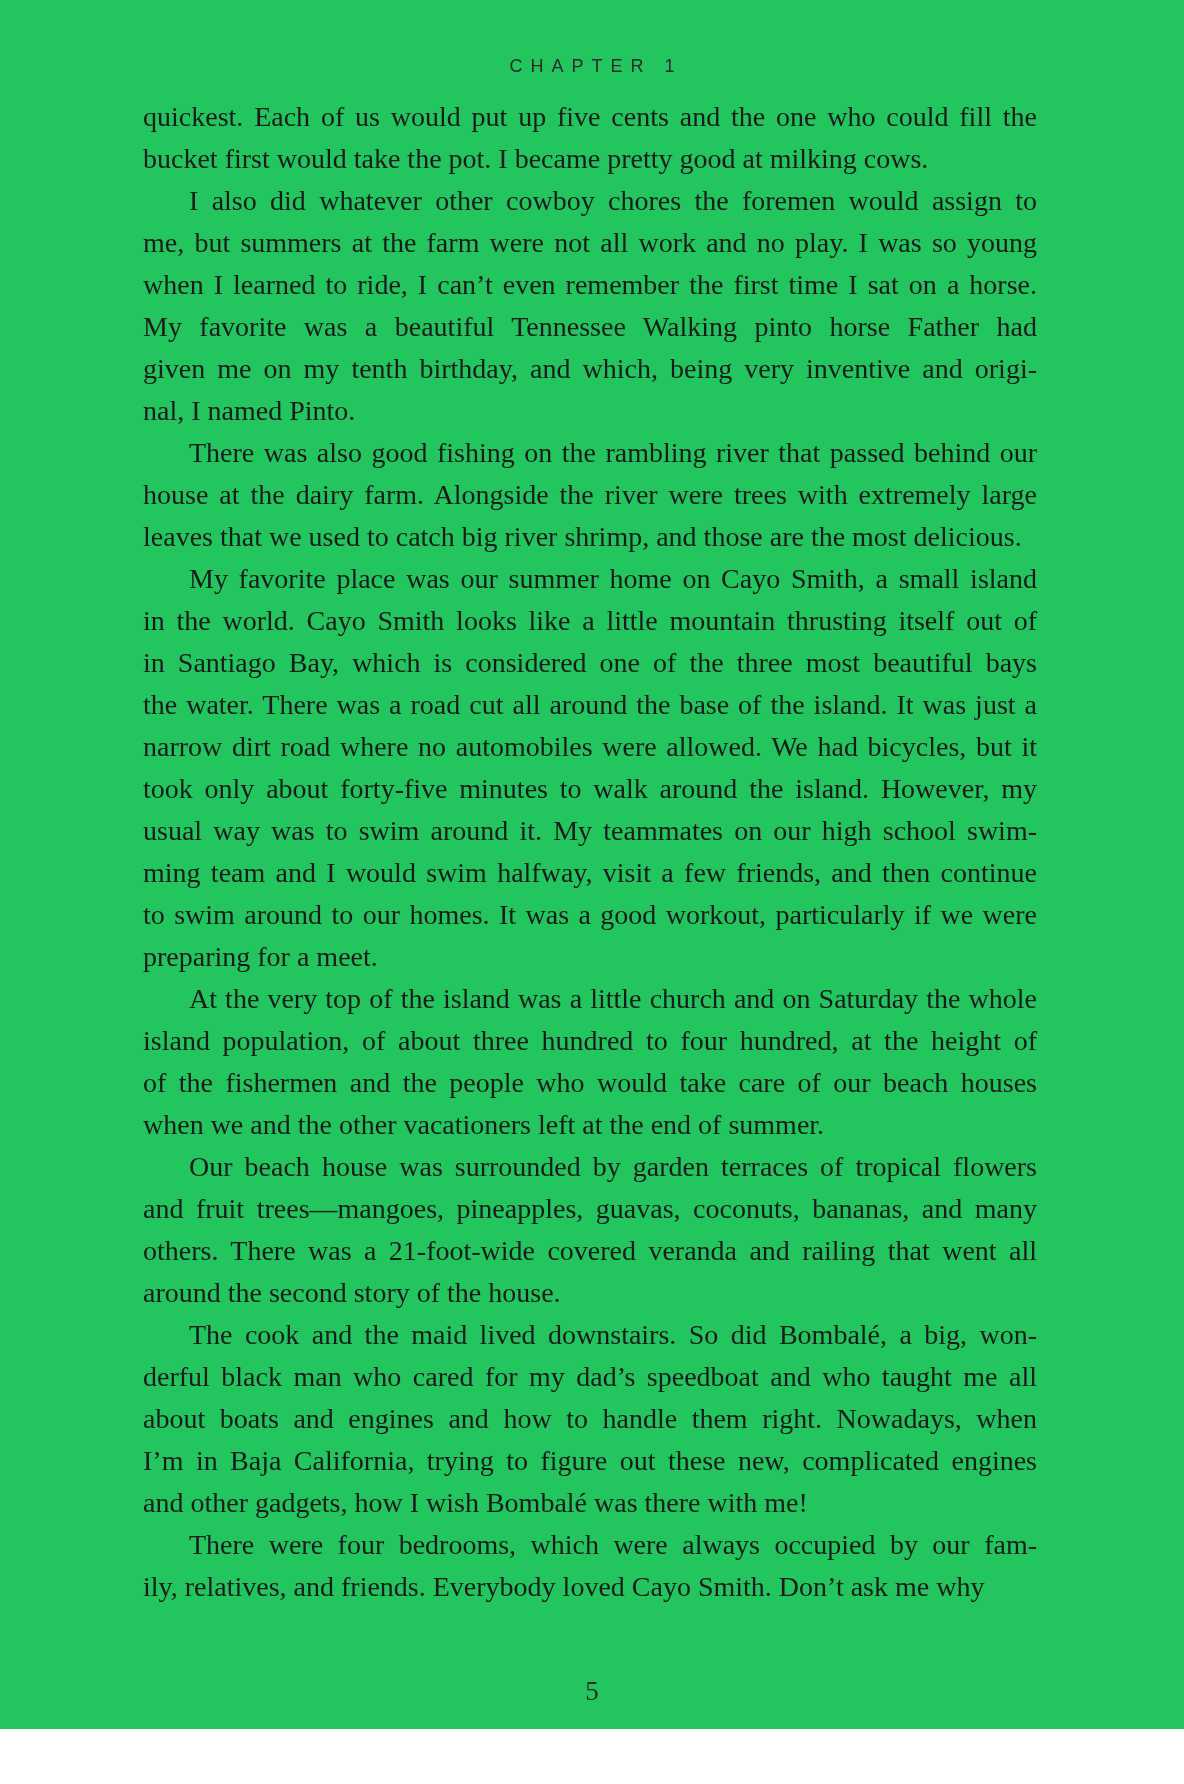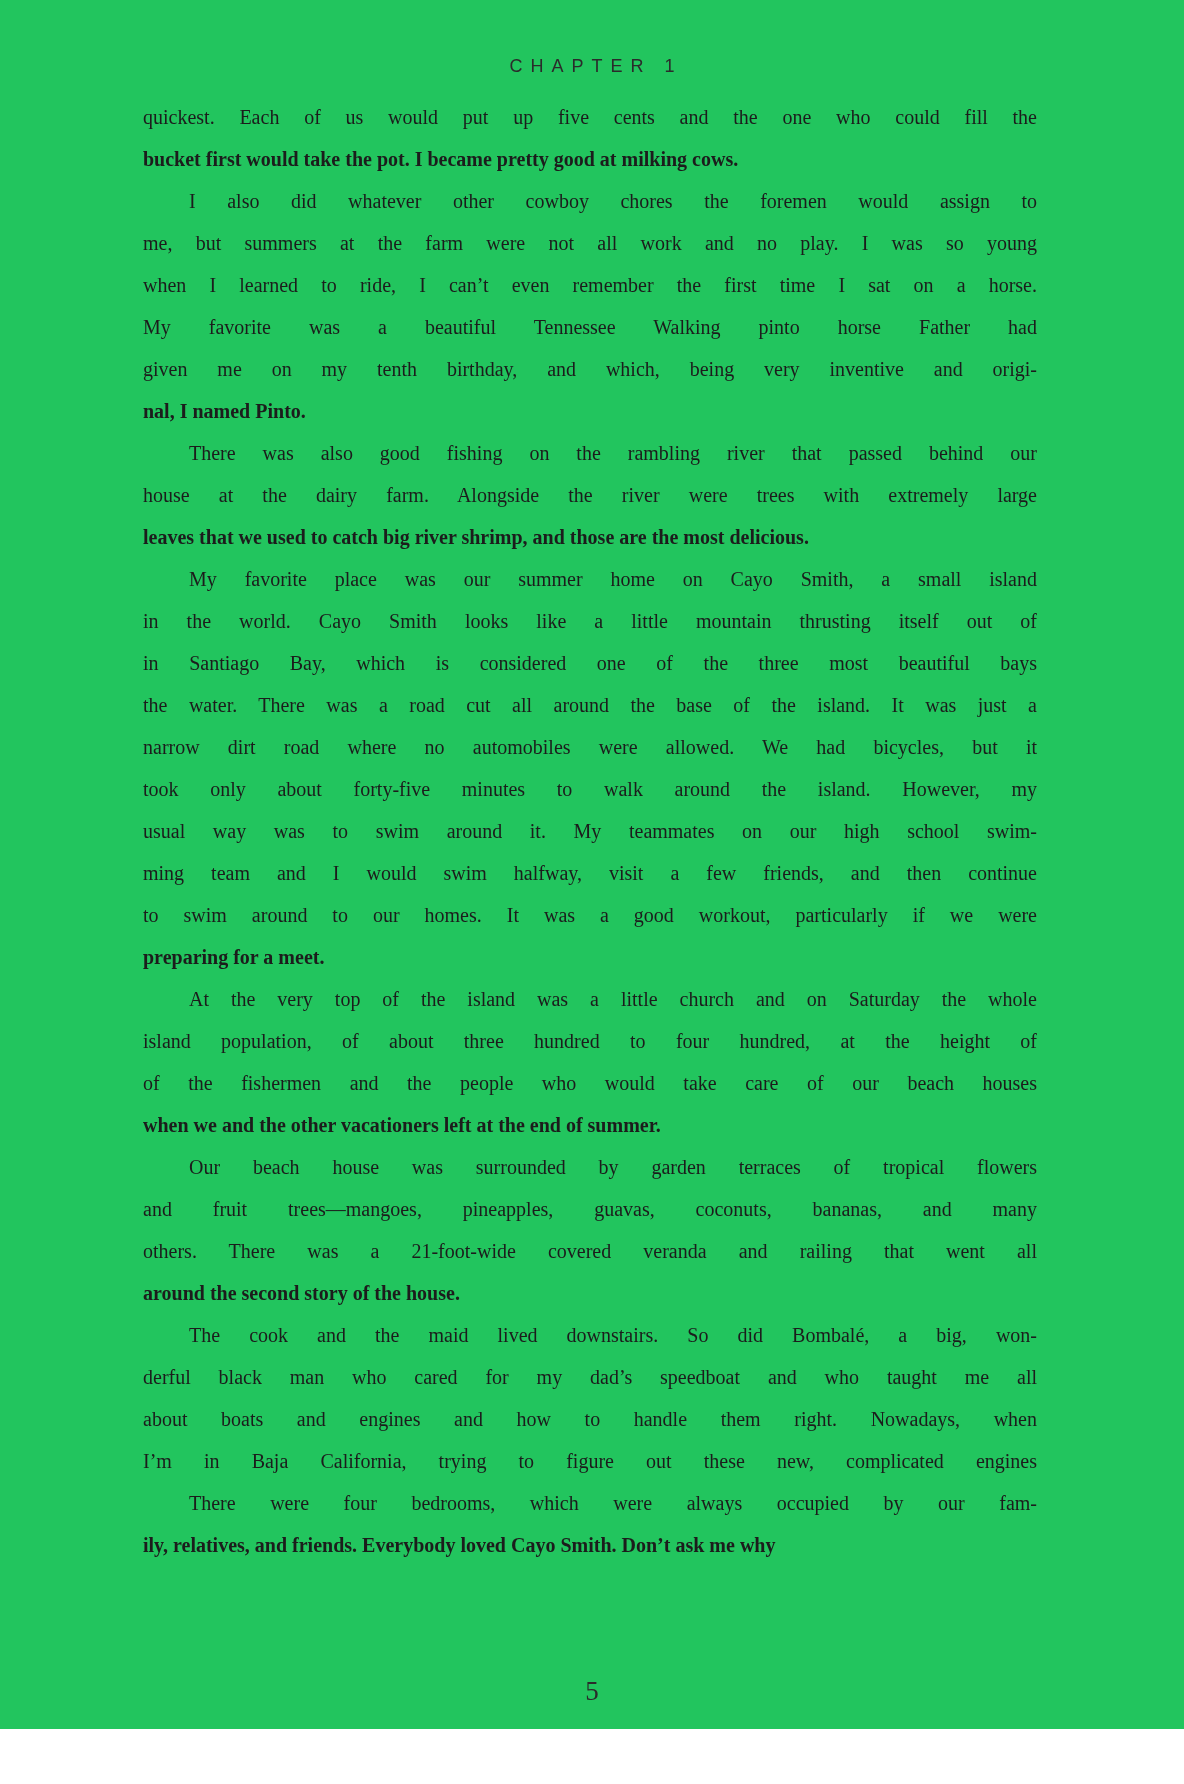--- a/index.html
+++ b/index.html
@@ -31,28 +31,27 @@
   }
   .text-block {
     position: absolute;
     left: 143px;
     top: 96px;
     width: 894px;
   }
   .line {
     height: 42px;
     line-height: 42px;
-    font-size: 20px;
+    font-size: 28px;
     text-align: justify;
     text-align-last: justify;
     overflow: visible;
   }
   .line.last {
     text-align-last: left;
-    font-weight: bold;
   }
   .line.indent {
     text-indent: 46px;
   }
   .page-number {
     position: absolute;
     top: 1676px;
     left: 0;
     width: 100%;
     text-align: center;
@@ -93,18 +92,19 @@
       <div class="line">of the fishermen and the people who would take care of our beach houses</div>
       <div class="line last">when we and the other vacationers left at the end of summer.</div>
       <div class="line indent">Our beach house was surrounded by garden terraces of tropical flowers</div>
       <div class="line">and fruit trees—mangoes, pineapples, guavas, coconuts, bananas, and many</div>
       <div class="line">others. There was a 21-foot-wide covered veranda and railing that went all</div>
       <div class="line last">around the second story of the house.</div>
       <div class="line indent">The cook and the maid lived downstairs. So did Bombalé, a big, won-</div>
       <div class="line">derful black man who cared for my dad’s speedboat and who taught me all</div>
       <div class="line">about boats and engines and how to handle them right. Nowadays, when</div>
       <div class="line">I’m in Baja California, trying to figure out these new, complicated engines</div>
+      <div class="line last">and other gadgets, how I wish Bombalé was there with me!</div>
       <div class="line indent">There were four bedrooms, which were always occupied by our fam-</div>
       <div class="line last">ily, relatives, and friends. Everybody loved Cayo Smith. Don’t ask me why</div>
     </div>
 
   <div class="page-number">5</div>
 </div>
 
 </body></html>

